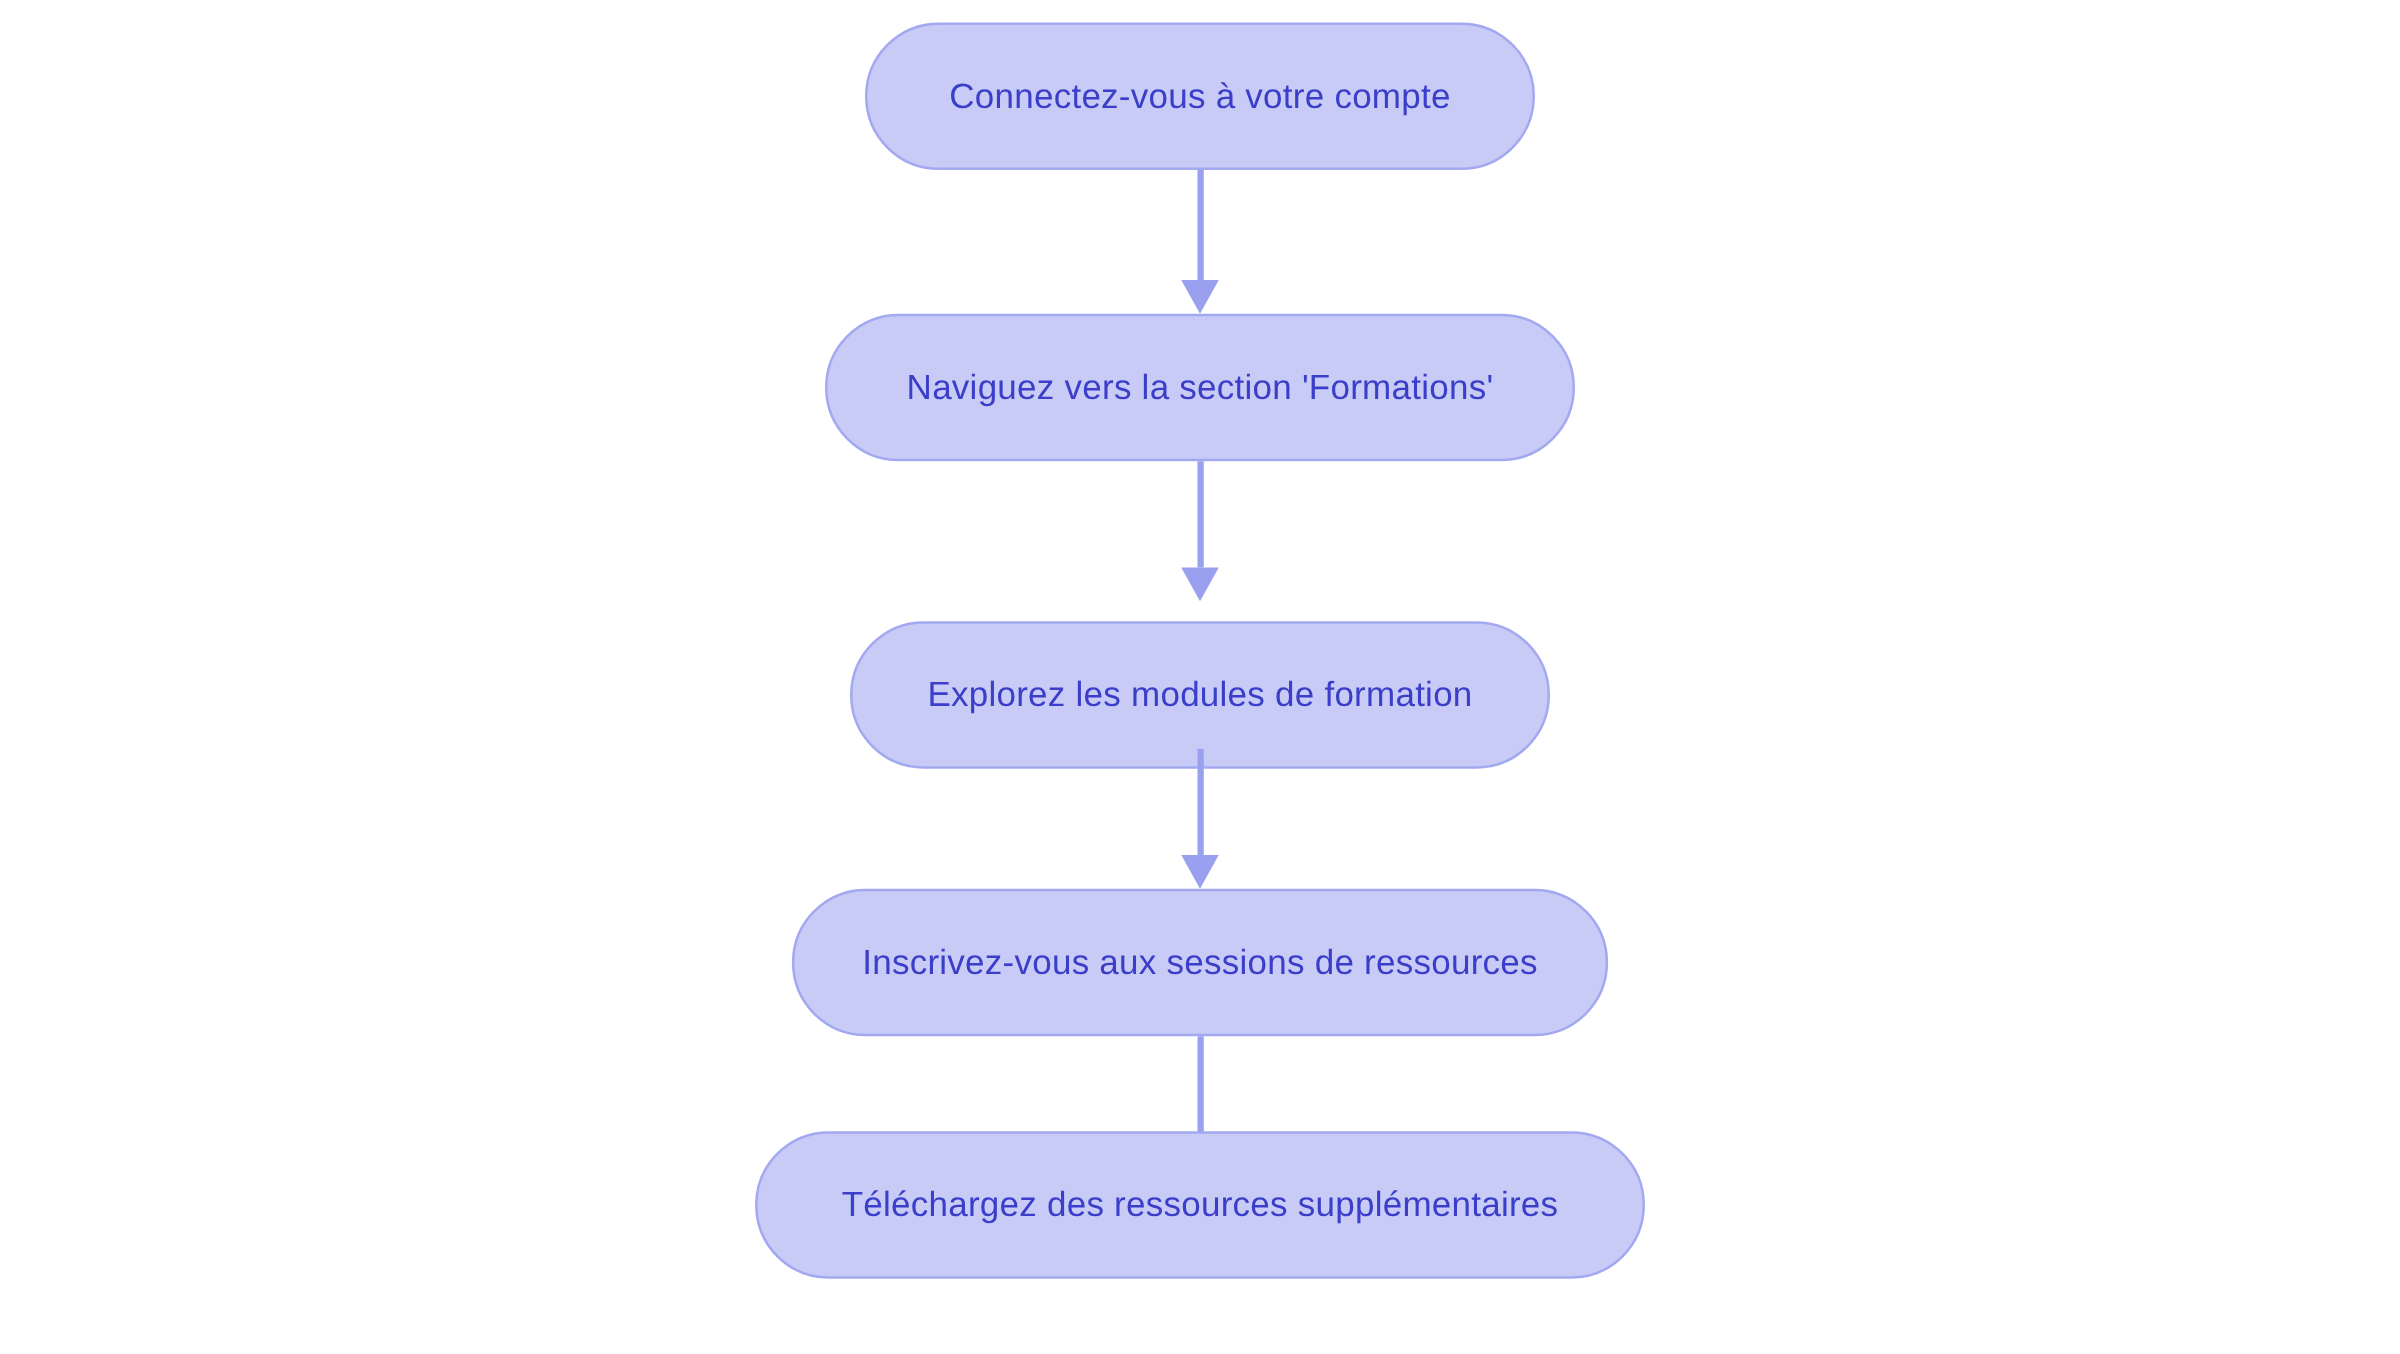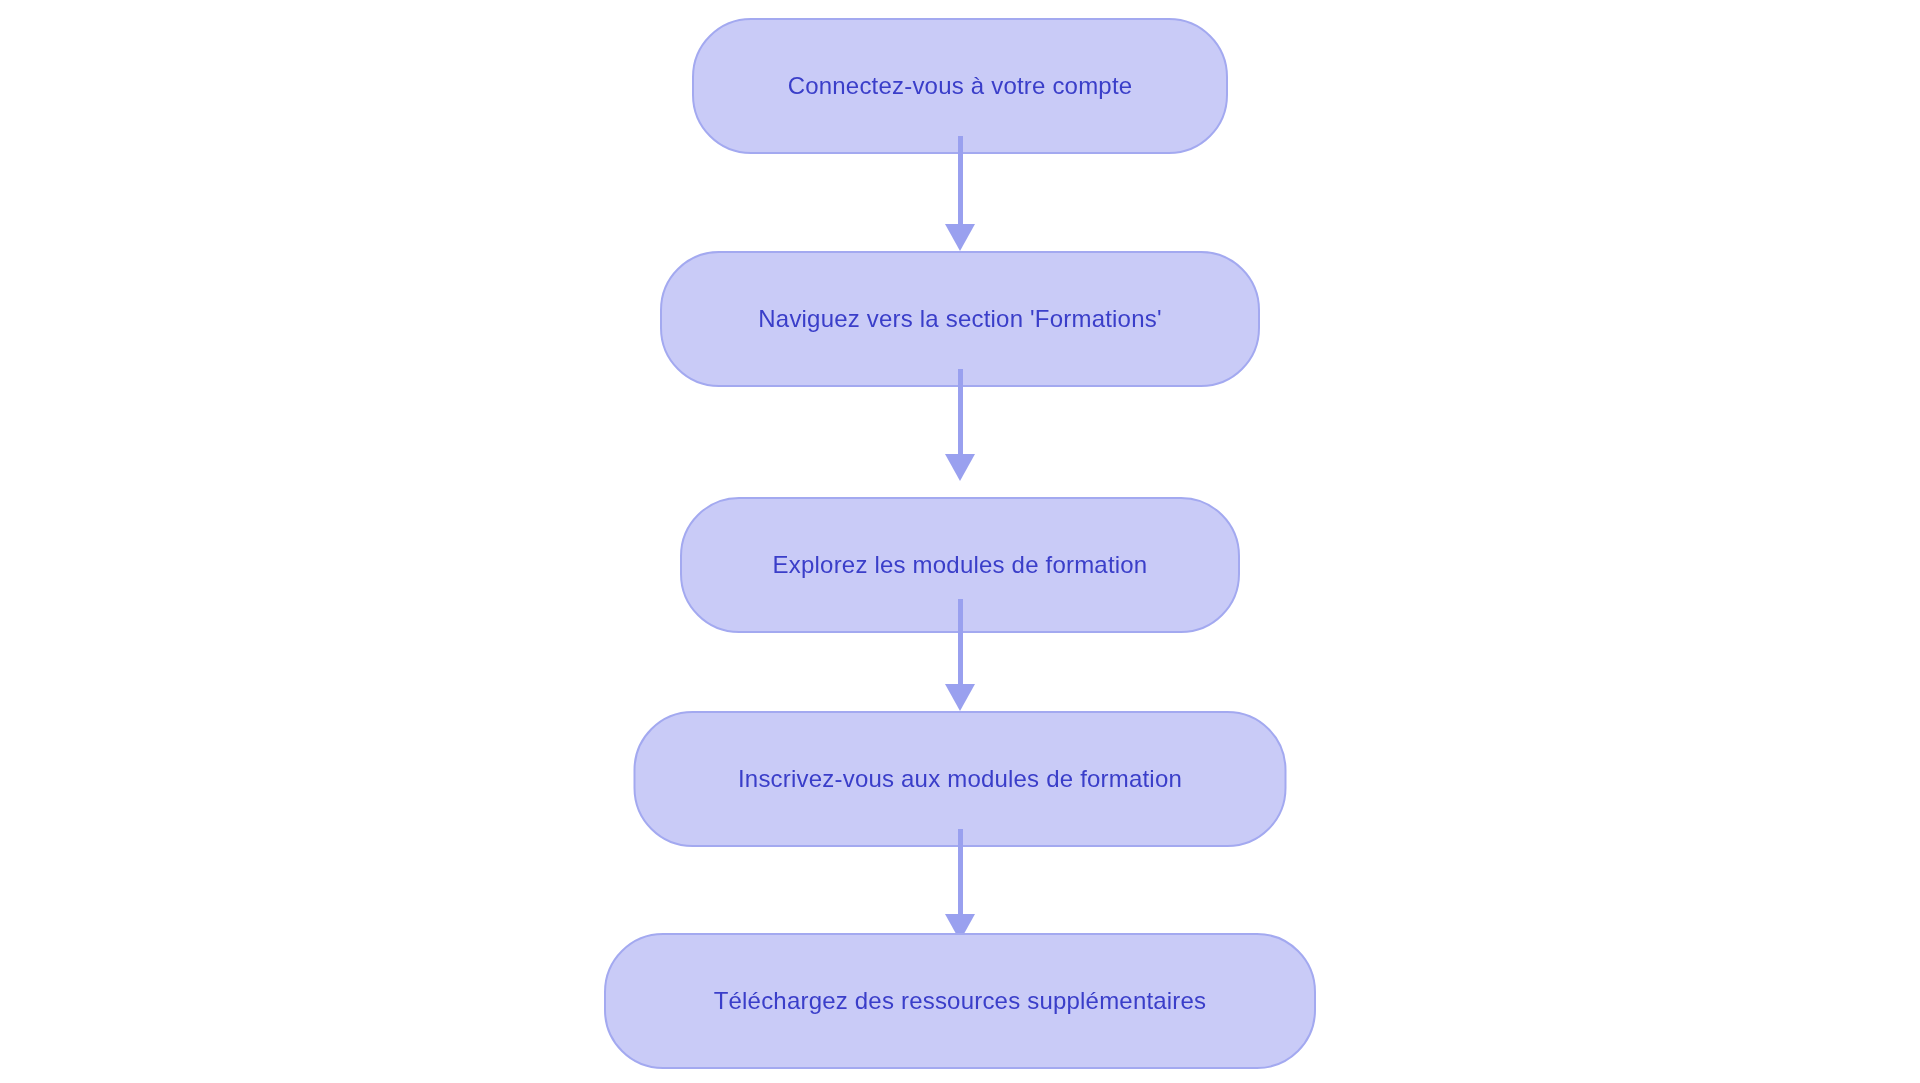--- a/index.html
+++ b/index.html
@@ -20,38 +20,38 @@
   .canvas {
     position: relative;
     width: 1920px;
     height: 1083px;
     background: var(--bg);
   }
   .flow-node {
     position: absolute;
     left: 50%;
     transform: translateX(-50%);
-    height: 136px;
+    height: 118px;
     background: var(--node-fill);
     border: 2px solid var(--node-border);
     border-radius: 59px;
     display: flex;
     align-items: center;
     justify-content: center;
     color: var(--text-color);
-    font-size: 24px;
+    font-size: 28px;
     letter-spacing: 0.2px;
     white-space: nowrap;
     text-align: right;
   }
   .n1 { top: 18px;  width: 536px; }
   .n2 { top: 251px; width: 600px; }
   .n3 { top: 497px; width: 560px; }
   .n4 { top: 711px; width: 653px; }
-  .n5 { top: 933px; width: 712px; }
+  .n5 { top: 905px; width: 712px; }
 
   .flow-arrow {
     position: absolute;
     left: 50%;
     transform: translateX(-50%);
     display: flex;
     flex-direction: column;
     align-items: center;
   }
   .a1 { top: 136px; height: 115px; }
@@ -90,21 +90,21 @@
     <div class="arrow-head"></div>
   </div>
 
   <div class="flow-node n3">Explorez les modules de formation</div>
 
   <div class="flow-arrow a3">
     <div class="arrow-shaft"></div>
     <div class="arrow-head"></div>
   </div>
 
-  <div class="flow-node n4">Inscrivez-vous aux modules de formation</div>
+  <div class="flow-node n4">Inscrivez-vous aux sessions de ressources</div>
 
   <div class="flow-arrow a4">
     <div class="arrow-shaft"></div>
     <div class="arrow-head"></div>
   </div>
 
   <div class="flow-node n5">Téléchargez des ressources supplémentaires</div>
 
 </div>
 

